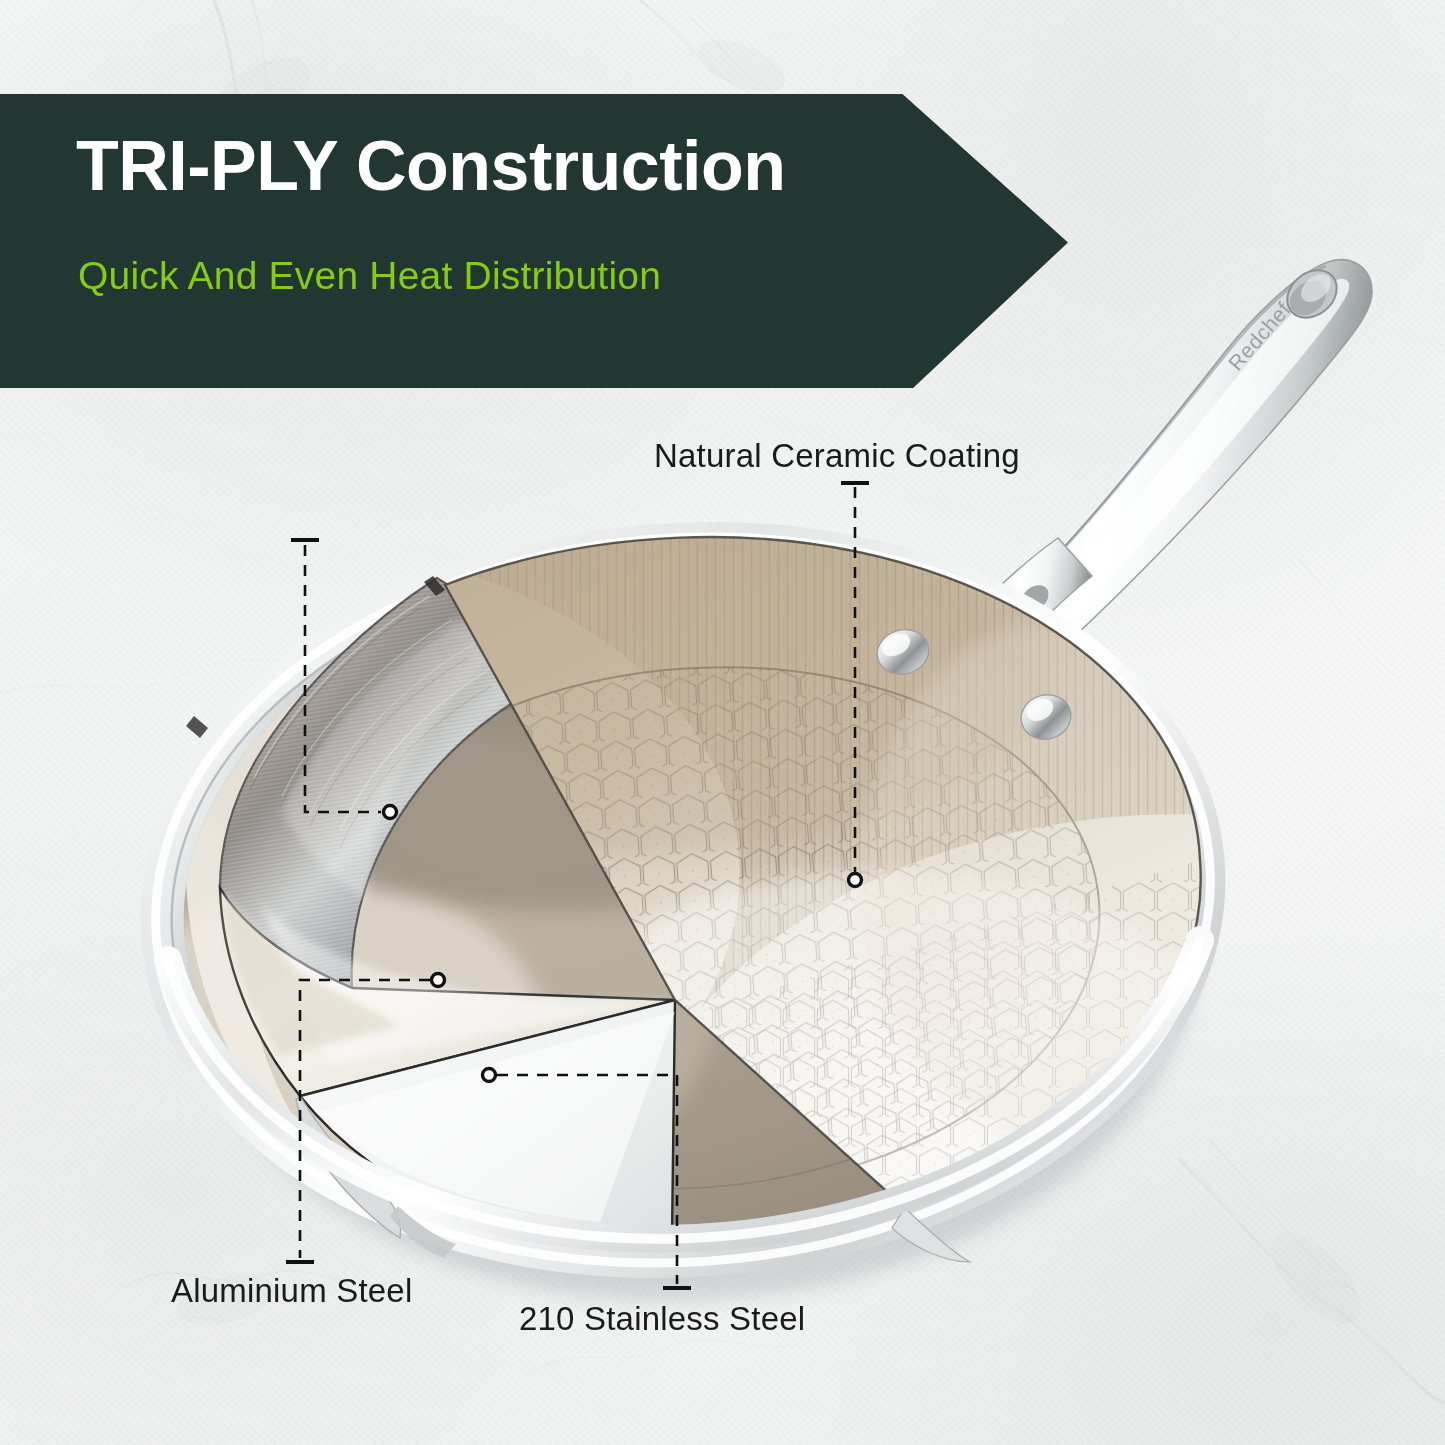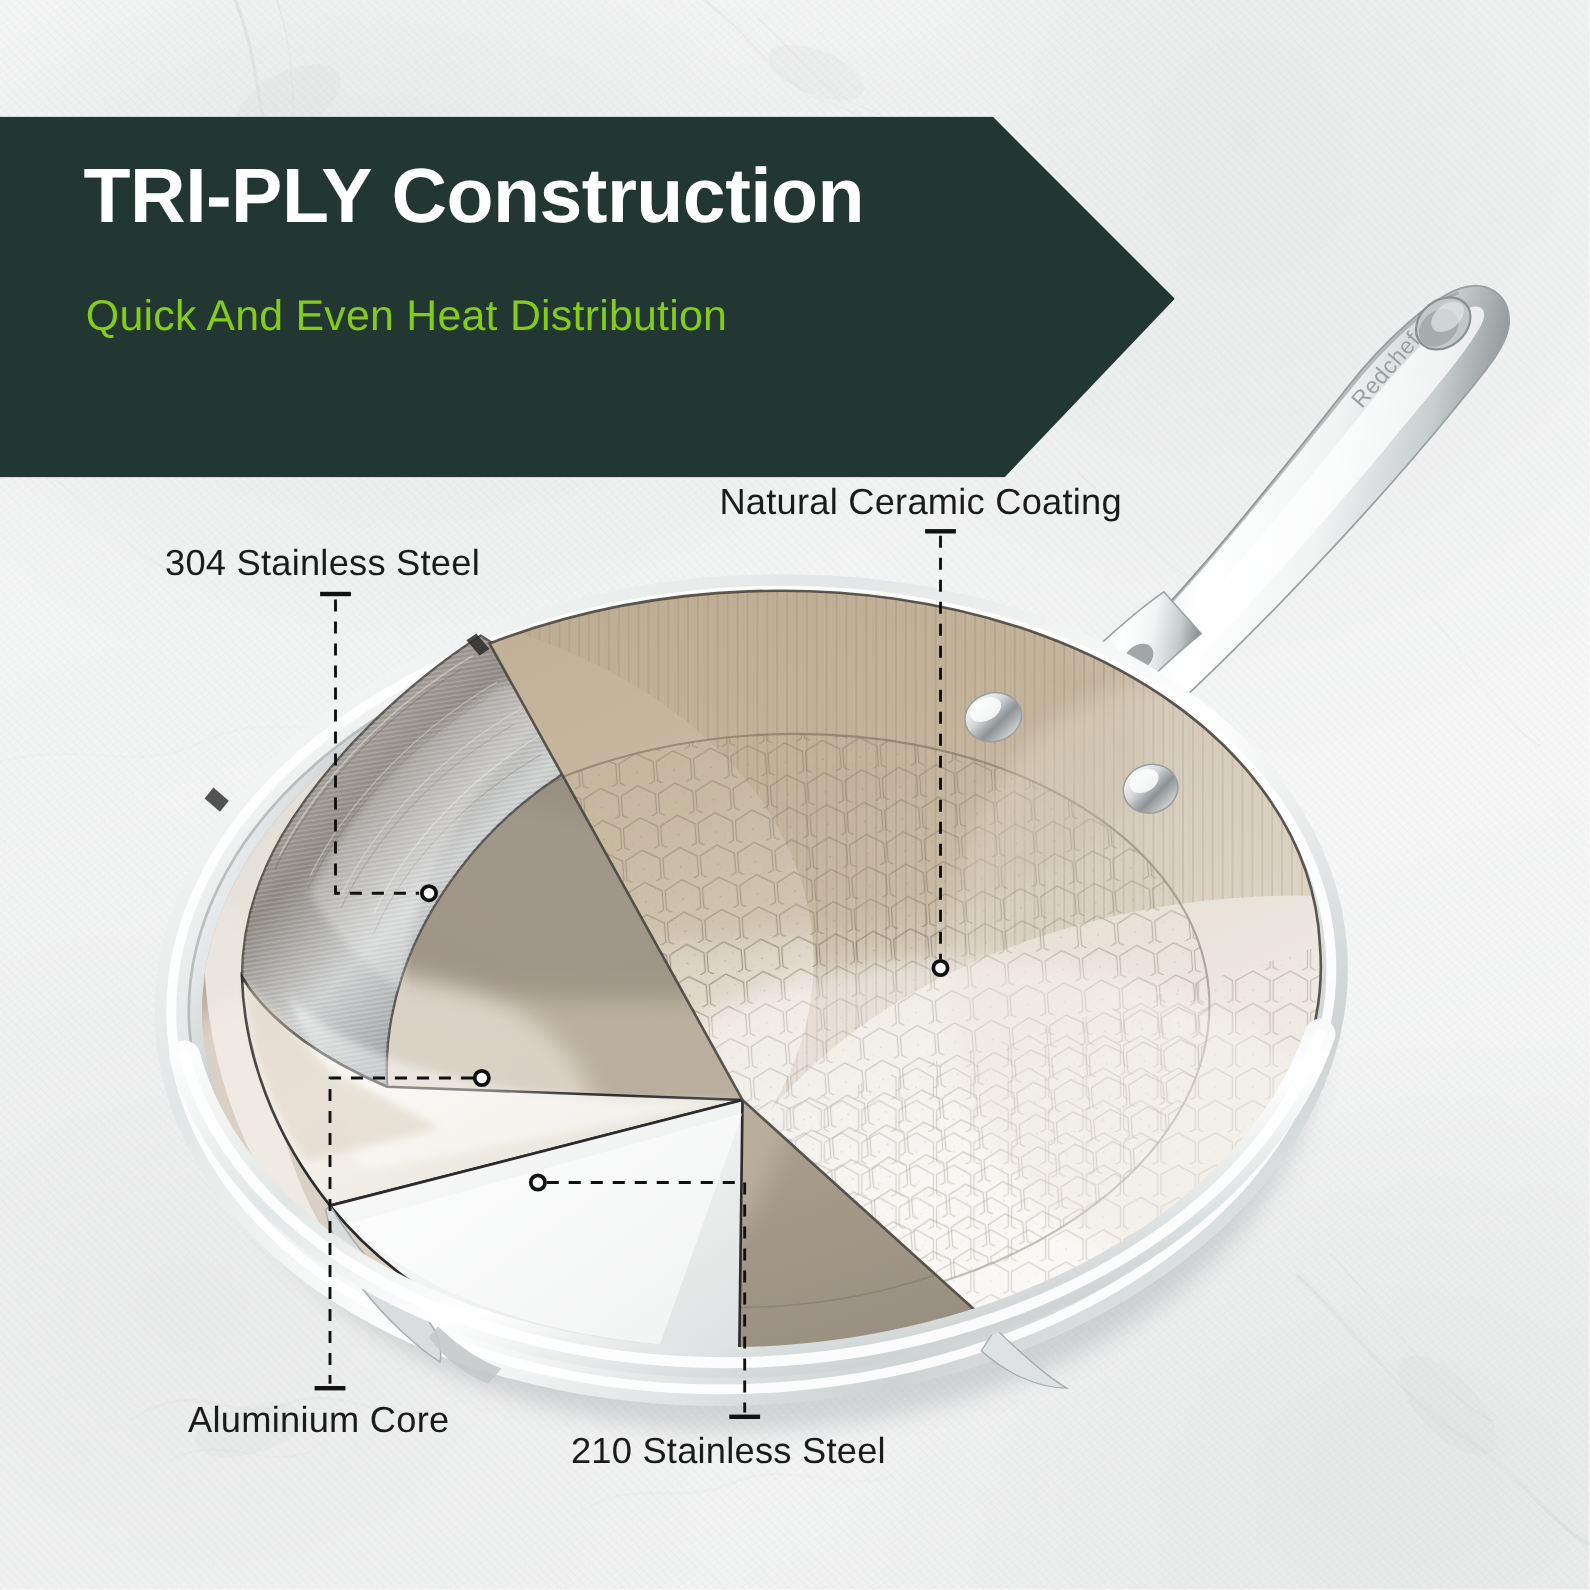--- a/index.html
+++ b/index.html
@@ -33,22 +33,22 @@
     background-image:
       repeating-linear-gradient(46deg, rgba(0,0,0,0.012) 0 2px, rgba(255,255,255,0) 2px 6px),
       repeating-linear-gradient(-37deg, rgba(0,0,0,0.010) 0 1px, rgba(255,255,255,0) 1px 5px);
     mix-blend-mode: multiply;
     opacity: .7;
   }
 
   
   .banner {
     position: absolute;
-    left: 0; top: 106px;
-    width: 1068px; height: 328px;
+    left: 0; top: 94px;
+    width: 1068px; height: 294px;
     background: var(--brand, #223731);
     clip-path: polygon(0 0, 84.5% 0, 100% 50.5%, 85.5% 100%, 0 100%);
     box-shadow: 0 2px 5px rgba(0,0,0,0.08);
   }
   .banner-title {
     position: absolute;
     left: 76px; top: 36px;
     font-size: 70px;
     font-weight: 700;
     letter-spacing: -0.5px;
@@ -428,18 +428,17 @@
     </g>
 
     <g fill="#ffffff" stroke="#111111" stroke-width="3.4">
       <circle cx="390" cy="812" r="6.5"></circle>
       <circle cx="855" cy="880" r="6.5"></circle>
       <circle cx="438" cy="980" r="6.5"></circle>
       <circle cx="489" cy="1075" r="6.5"></circle>
     </g>
   </svg>
 
-  <div class="callout" id="label-304">304 Stainless Steel</div>
   <div class="callout" id="label-nat">Natural Ceramic Coating</div>
-  <div class="callout" id="label-alu">Aluminium Core</div>
+  <div class="callout" id="label-alu">Aluminium Steel</div>
   <div class="callout" id="label-430">210 Stainless Steel</div>
 
 </div>
 
 </body></html>

